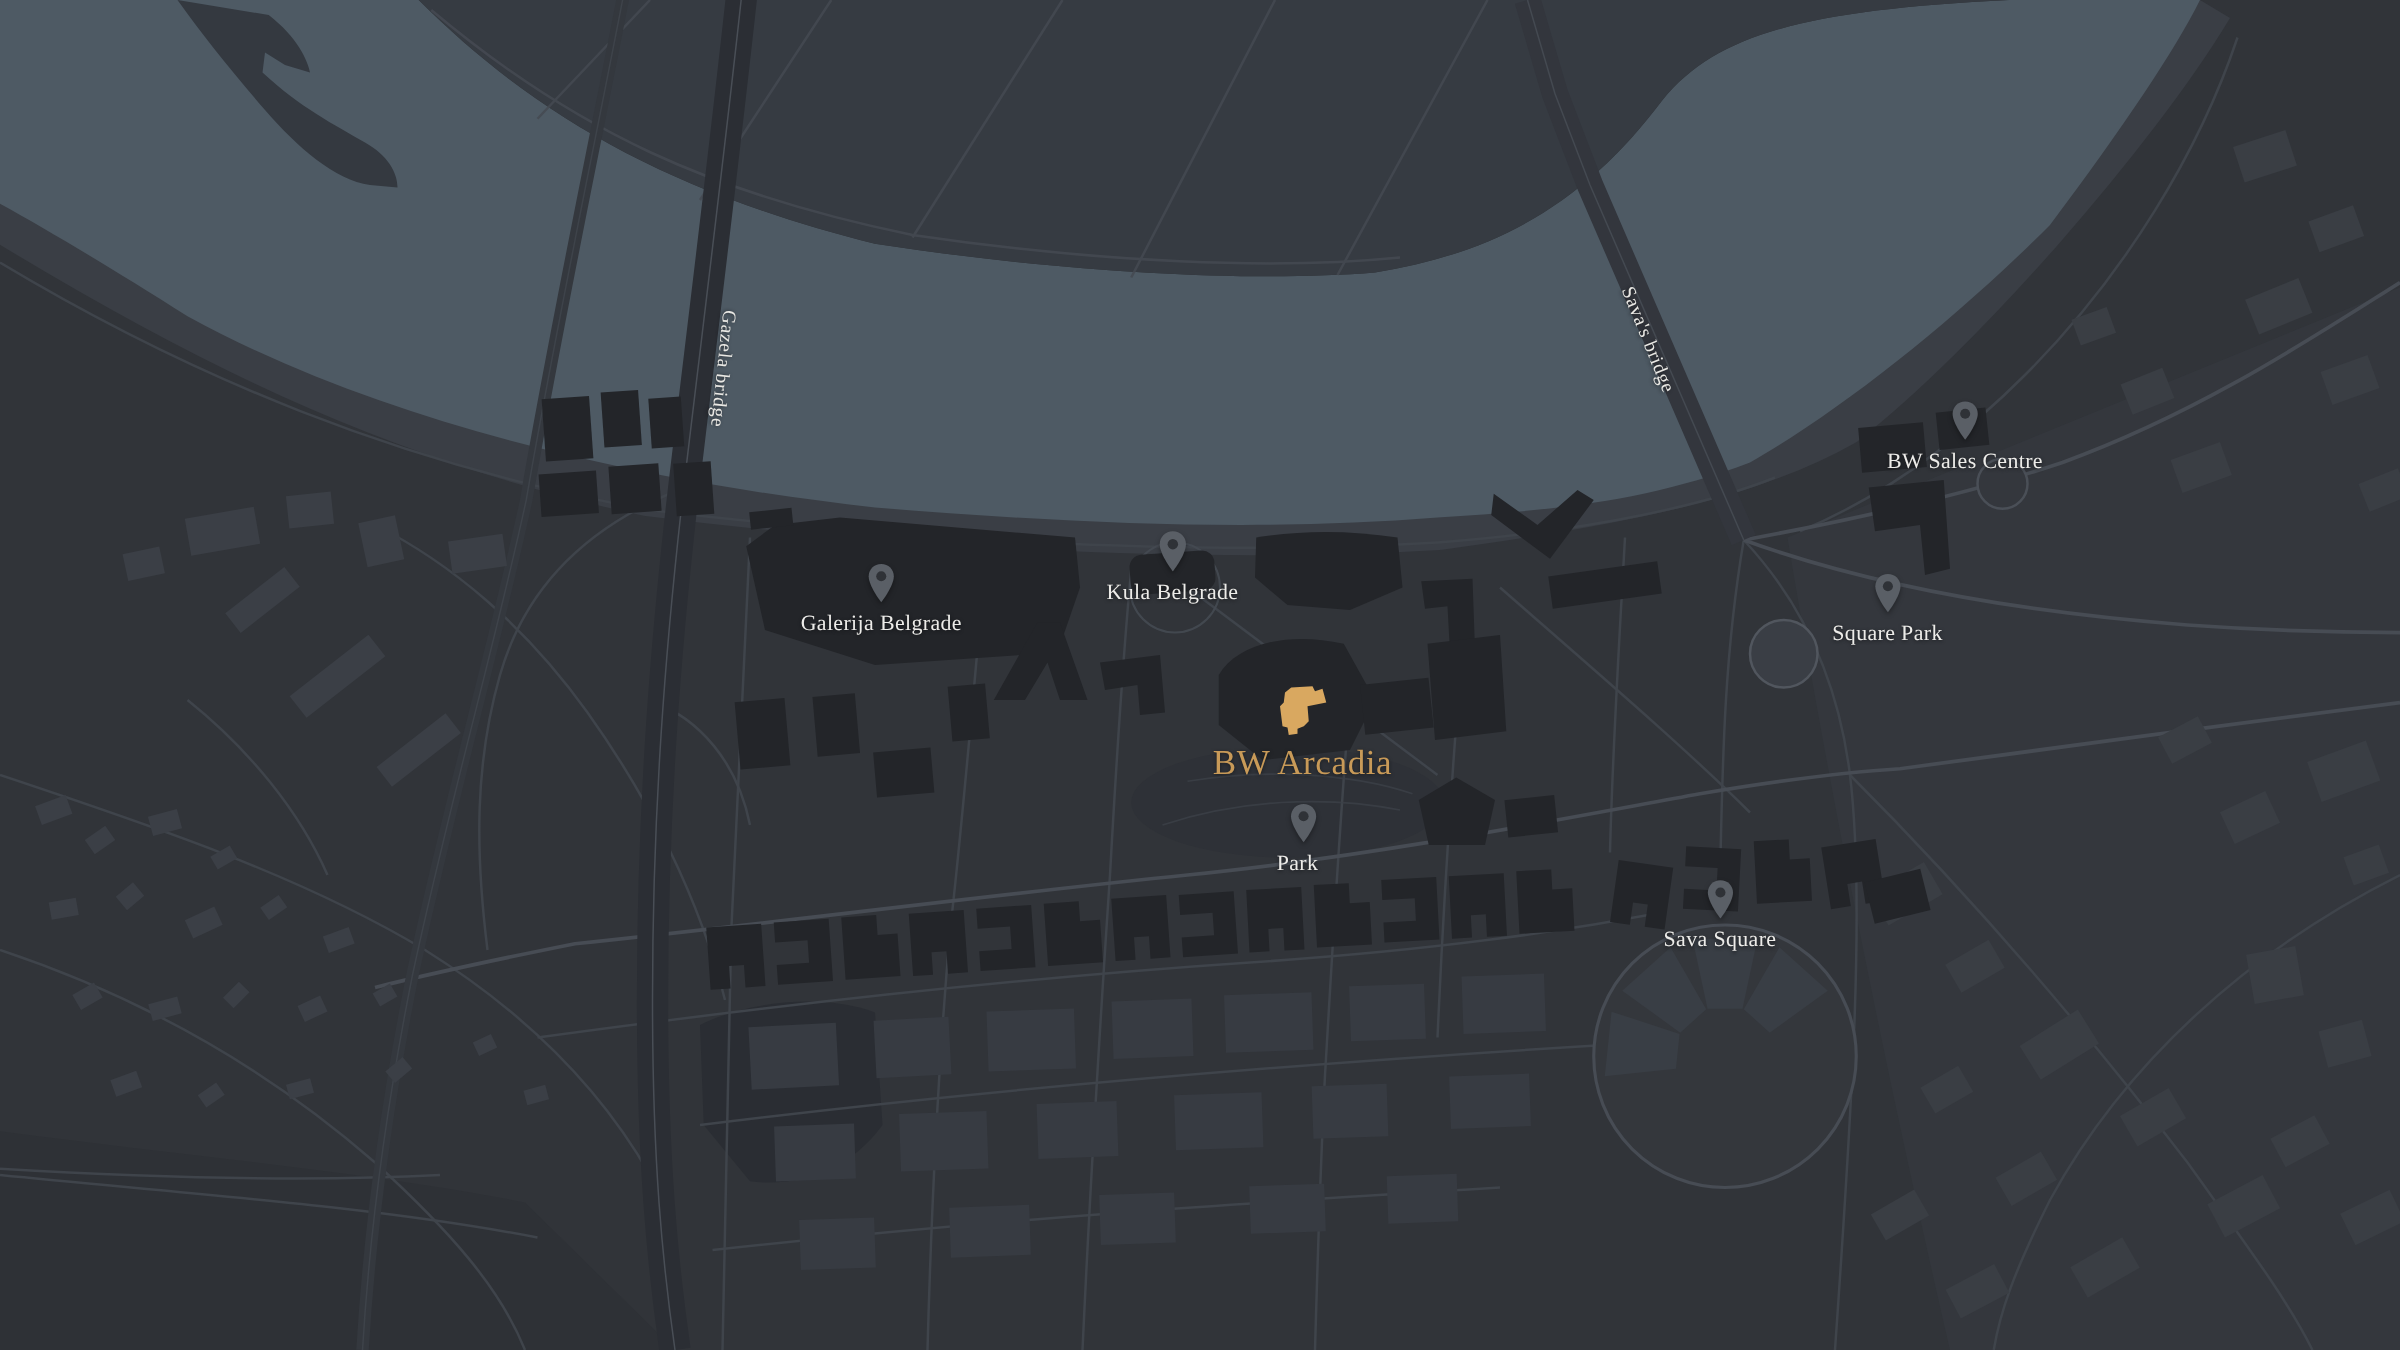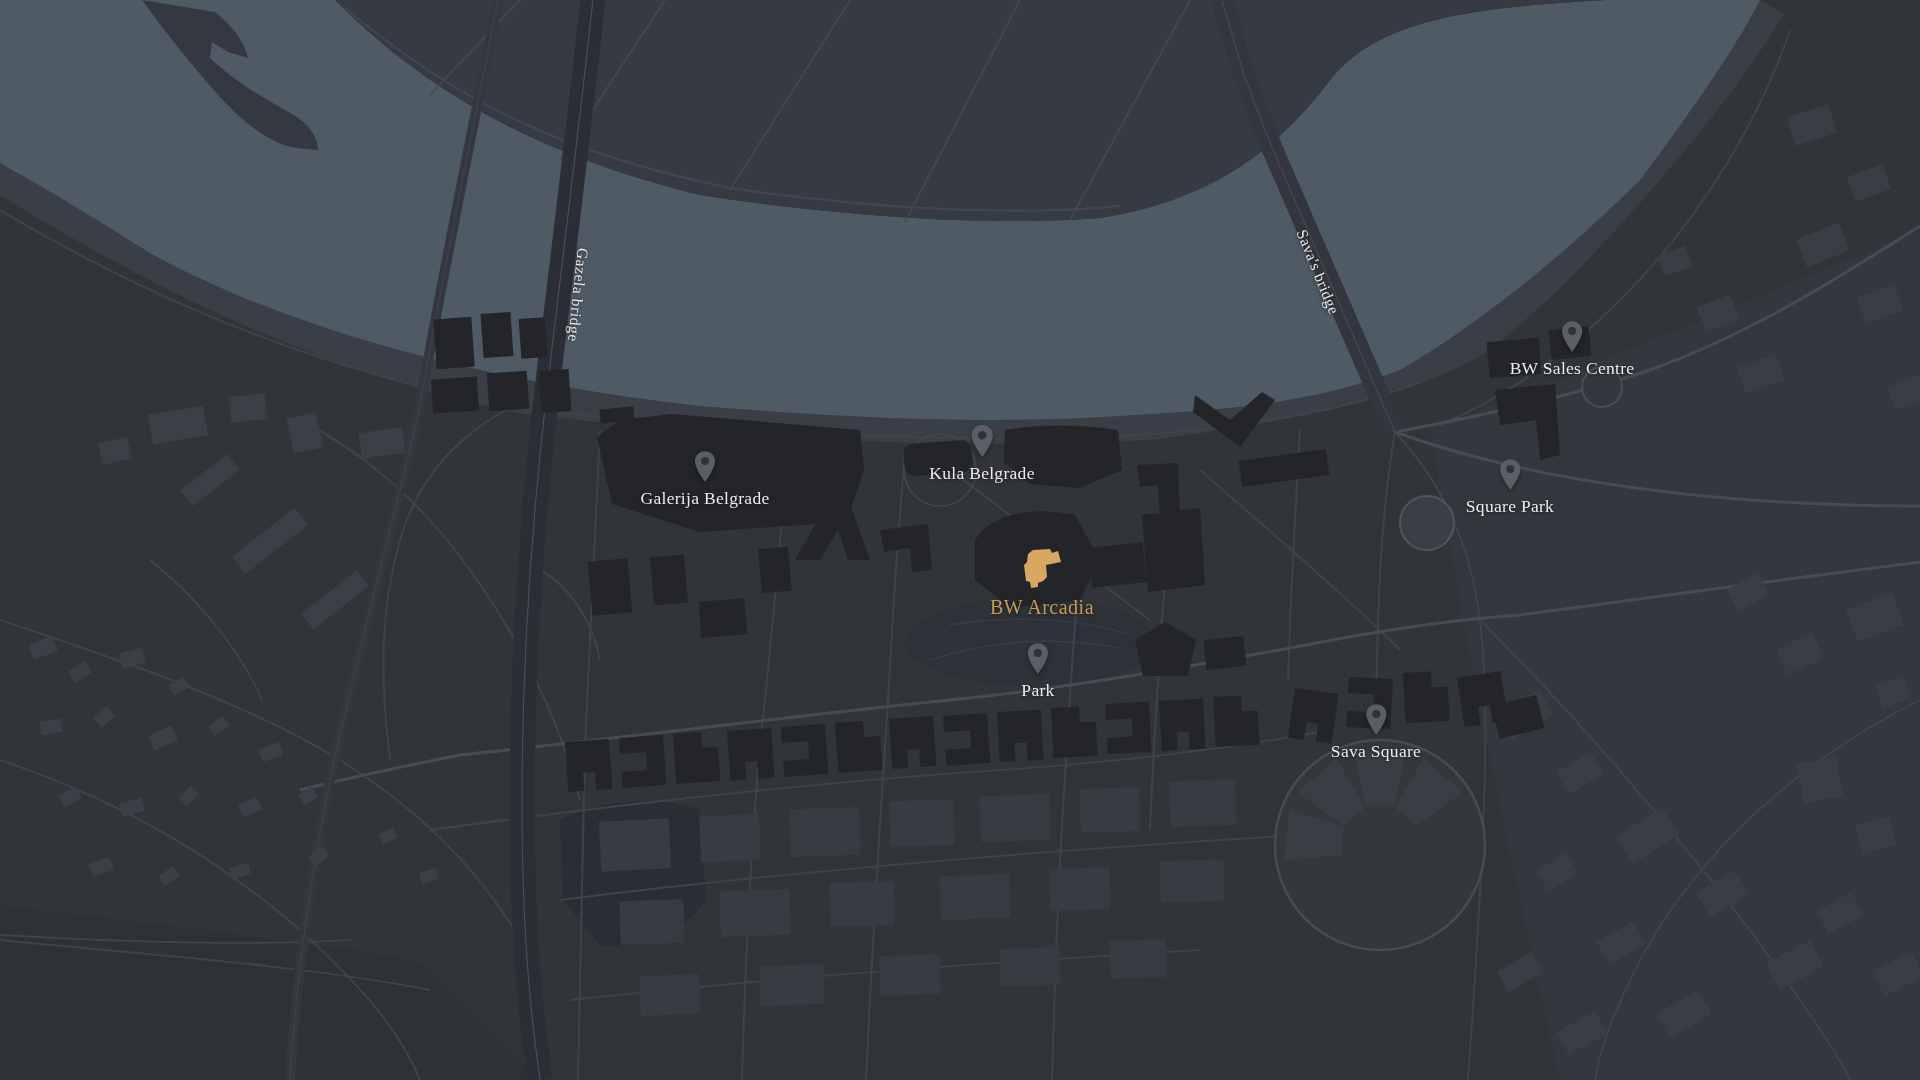--- a/index.html
+++ b/index.html
@@ -14,21 +14,21 @@
     display:flex;flex-direction:column;align-items:center;gap:7px;
     color:#edece9;
   }
   .poi .label{
     font-size:17.5px;letter-spacing:.3px;white-space:nowrap;line-height:1;
     text-shadow:0 1px 3px rgba(14,16,19,.7);
   }
   .pin{display:block;filter:drop-shadow(0 2px 2px rgba(0,0,0,.35));}
   .highlight-label{
     position:absolute;transform:translateX(-50%);
-    font-size:20px;color:#c89a58;letter-spacing:.5px;white-space:nowrap;line-height:1;
+    font-size:28px;color:#c89a58;letter-spacing:.5px;white-space:nowrap;line-height:1;
     text-shadow:0 1px 3px rgba(14,16,19,.6);
   }
   .bridge-label{
     position:absolute;font-size:15.5px;color:#e9e8e4;letter-spacing:.6px;
     white-space:nowrap;line-height:1;text-shadow:0 1px 3px rgba(14,16,19,.7);
   }
   .bridge-label.gazela{left:578px;top:295px;transform:translate(-50%,-50%) rotate(96deg);}
   .bridge-label.savas{left:1318px;top:272px;transform:translate(-50%,-50%) rotate(68deg);}
 </style>
 </head>
@@ -298,21 +298,21 @@
   </svg>
 
   <div class="poi" style="left:705px;top:450px;text-align:right;">
     <svg class="pin" width="23" height="33" viewBox="0 0 24 34">
       <path d="M12 1C6 1 1.5 5.6 1.5 11.3 C1.5 19.6 12 33 12 33 C12 33 22.5 19.6 22.5 11.3 C22.5 5.6 18 1 12 1Z" fill="#5a5f66"></path>
       <circle cx="12" cy="11.3" r="4.2" fill="#2f3237"></circle>
     </svg>
     <div class="label">Galerija Belgrade</div>
   </div>
 
-  <div class="poi" style="left:938px;top:424px;margin-left:44px;">
+  <div class="poi" style="left:938px;top:424px;">
     <svg class="pin" width="24" height="34" viewBox="0 0 24 34">
       <path d="M12 1C6 1 1.5 5.6 1.5 11.3 C1.5 19.6 12 33 12 33 C12 33 22.5 19.6 22.5 11.3 C22.5 5.6 18 1 12 1Z" fill="#5a5f66"></path>
       <circle cx="12" cy="11.3" r="4.2" fill="#2f3237"></circle>
     </svg>
     <div class="label">Kula Belgrade</div>
   </div>
 
   <div class="poi" style="left:1572px;top:320px;">
     <svg class="pin" width="23" height="33" viewBox="0 0 24 34">
       <path d="M12 1C6 1 1.5 5.6 1.5 11.3 C1.5 19.6 12 33 12 33 C12 33 22.5 19.6 22.5 11.3 C22.5 5.6 18 1 12 1Z" fill="#5a5f66"></path>
@@ -322,21 +322,21 @@
   </div>
 
   <div class="poi" style="left:1510px;top:458px;">
     <svg class="pin" width="23" height="33" viewBox="0 0 24 34">
       <path d="M12 1C6 1 1.5 5.6 1.5 11.3 C1.5 19.6 12 33 12 33 C12 33 22.5 19.6 22.5 11.3 C22.5 5.6 18 1 12 1Z" fill="#5a5f66"></path>
       <circle cx="12" cy="11.3" r="4.2" fill="#2f3237"></circle>
     </svg>
     <div class="label">Square Park</div>
   </div>
 
-  <div class="poi" style="left:1038px;top:642px;">
+  <div class="poi" style="left:1038px;top:642px;align-items:flex-end;">
     <svg class="pin" width="23" height="33" viewBox="0 0 24 34">
       <path d="M12 1C6 1 1.5 5.6 1.5 11.3 C1.5 19.6 12 33 12 33 C12 33 22.5 19.6 22.5 11.3 C22.5 5.6 18 1 12 1Z" fill="#5a5f66"></path>
       <circle cx="12" cy="11.3" r="4.2" fill="#2f3237"></circle>
     </svg>
     <div class="label">Park</div>
   </div>
 
   <div class="poi" style="left:1376px;top:703px;">
     <svg class="pin" width="23" height="33" viewBox="0 0 24 34">
       <path d="M12 1C6 1 1.5 5.6 1.5 11.3 C1.5 19.6 12 33 12 33 C12 33 22.5 19.6 22.5 11.3 C22.5 5.6 18 1 12 1Z" fill="#5a5f66"></path>

